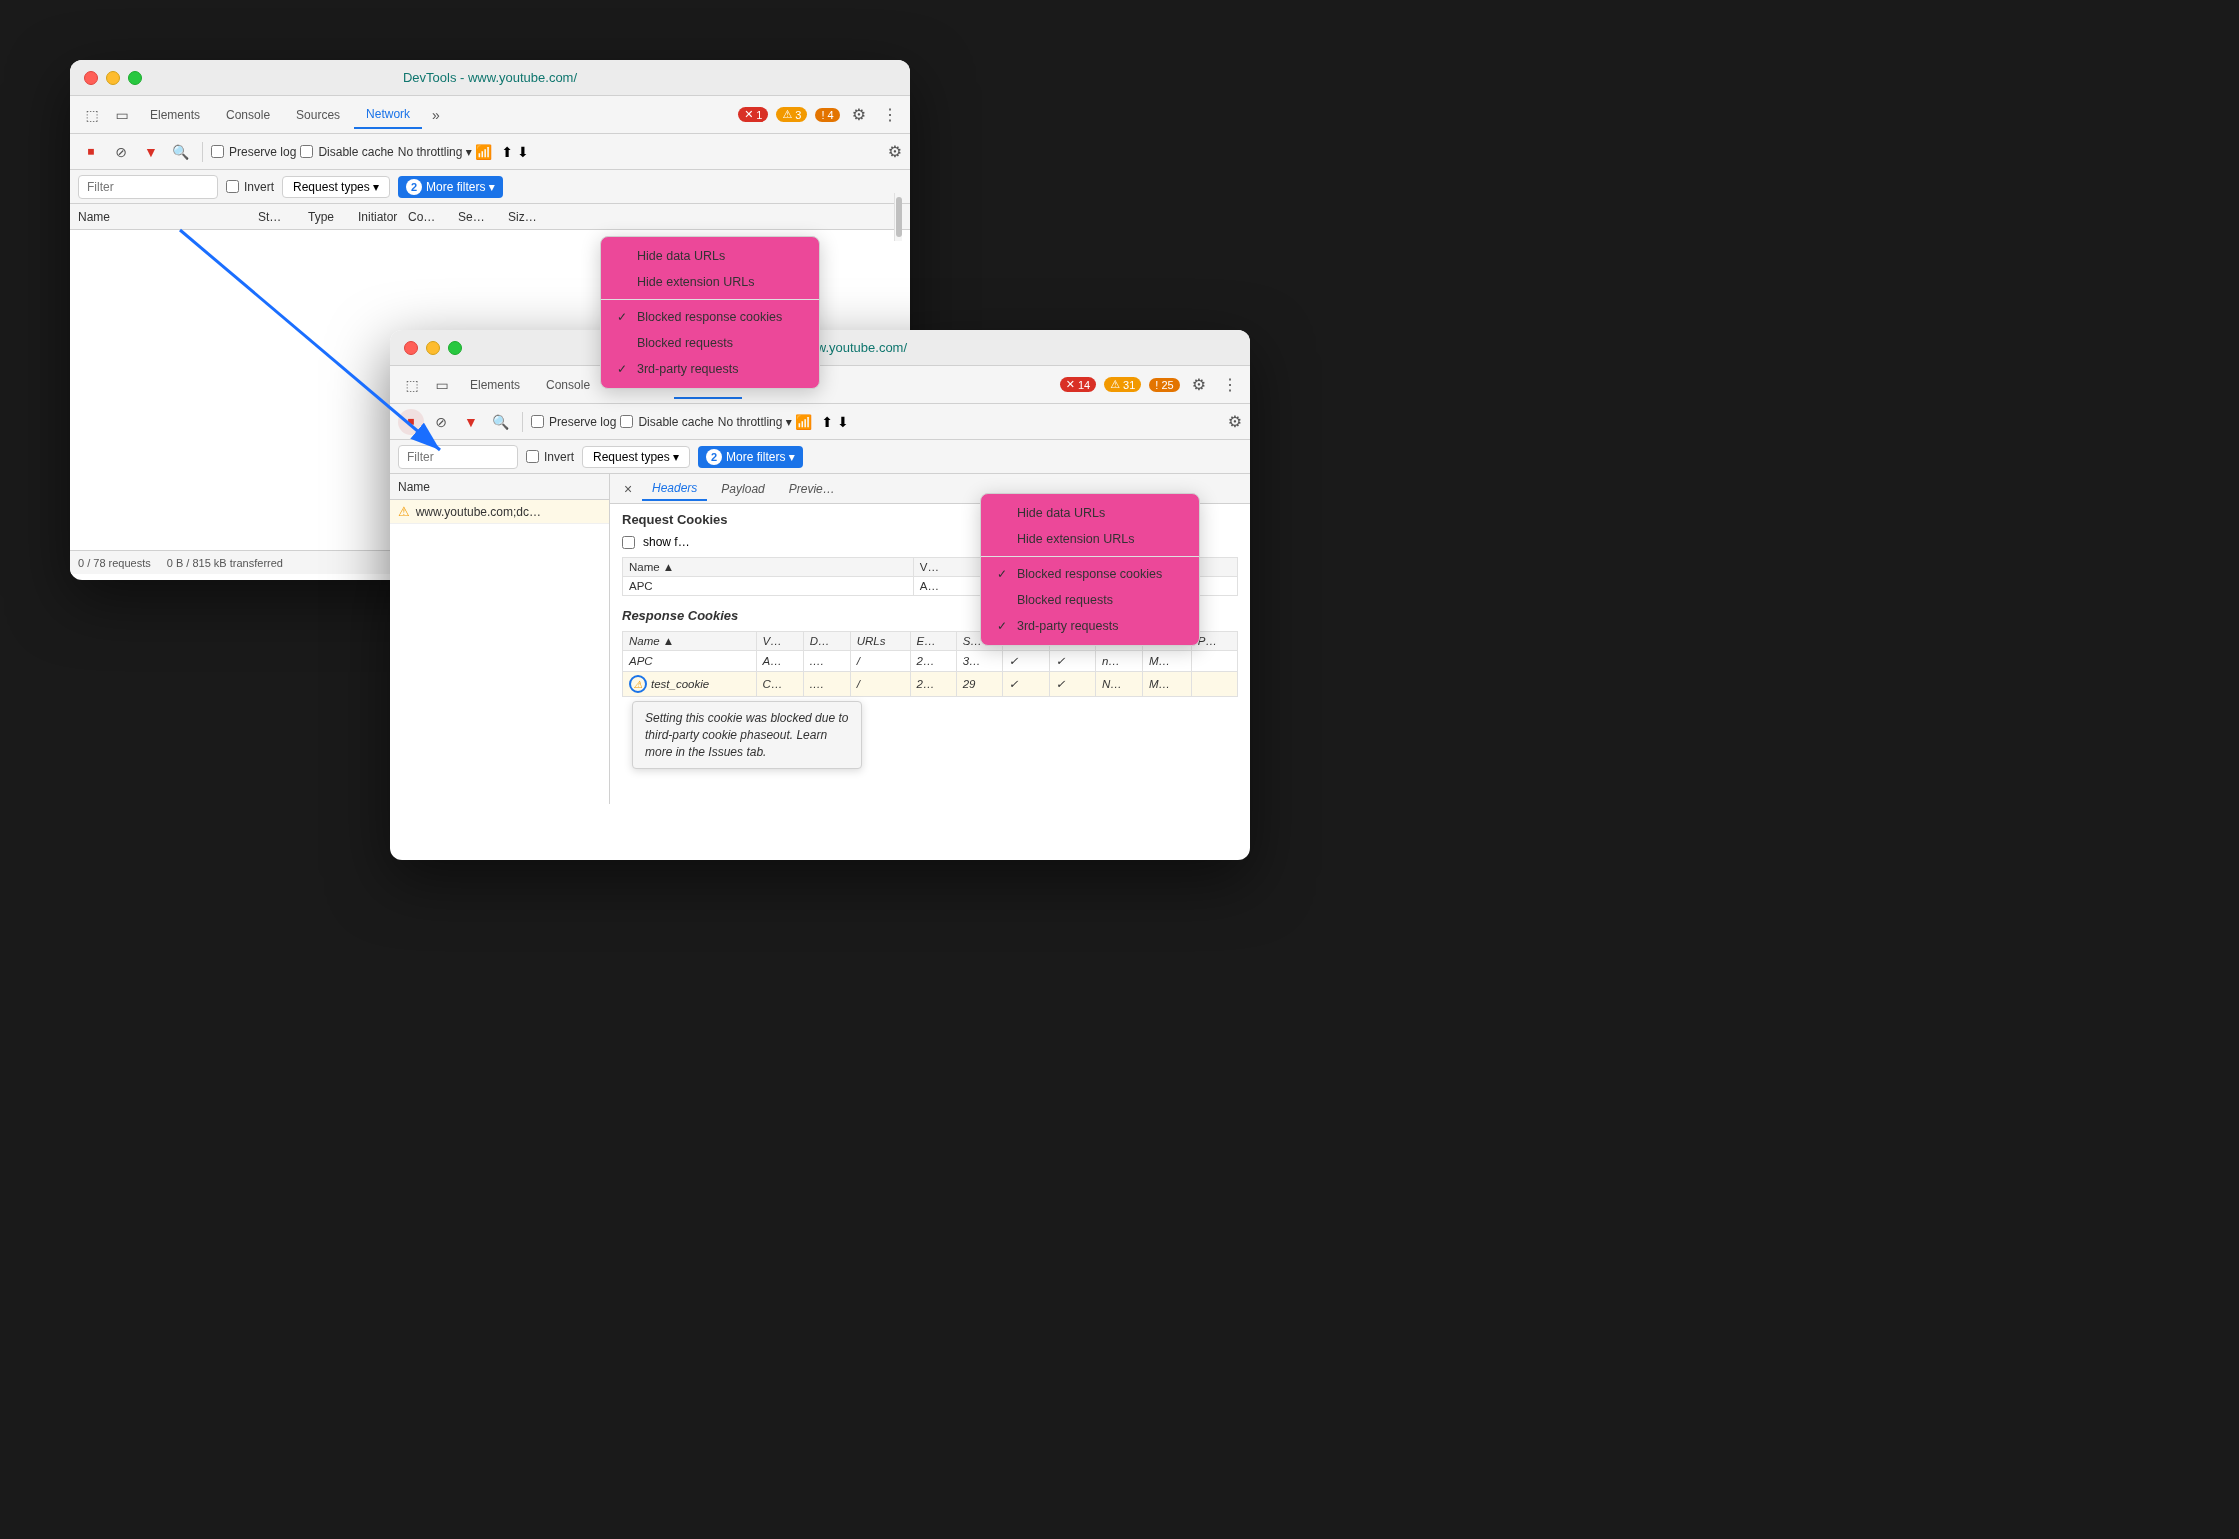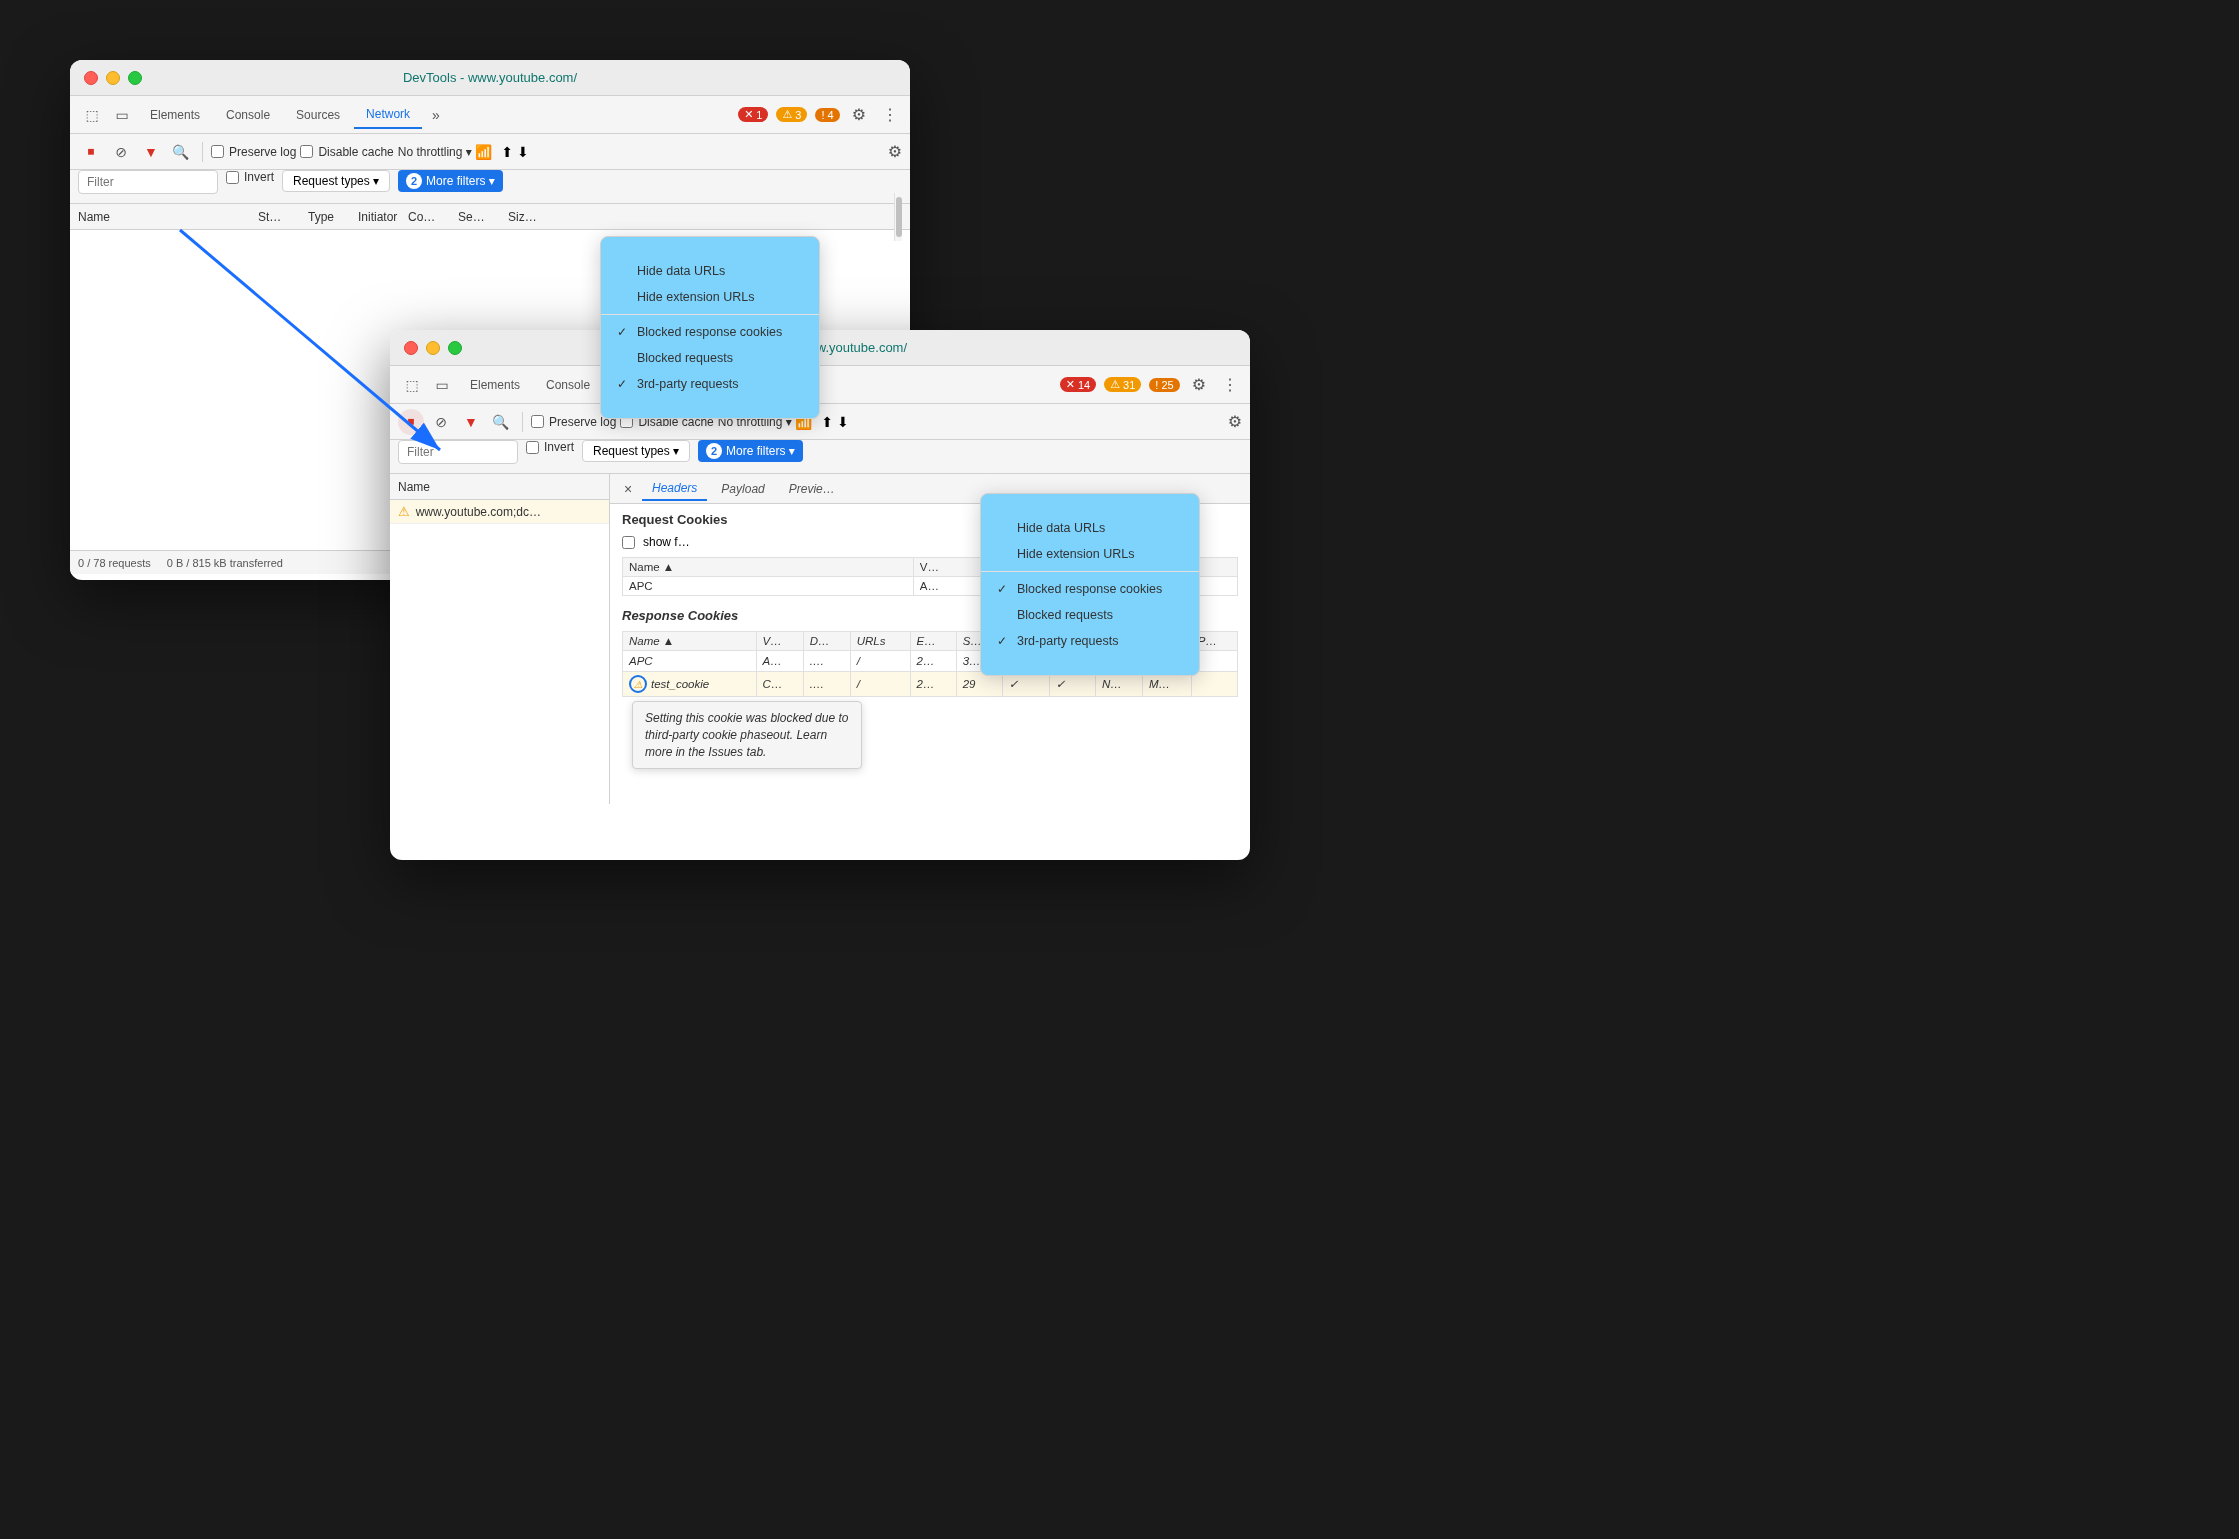--- a/index.html
+++ b/index.html
@@ -154,21 +154,21 @@
       font-size: 12px;
       color: #333;
       cursor: pointer;
       white-space: nowrap;
     }
     .checkbox-label input[type=checkbox] { cursor: pointer; }
 
     
     .filter-bar {
       display: flex;
-      align-items: flex-start;
+      align-items: center;
       background: #f5f5f5;
       border-bottom: 1px solid #d0d0d0;
       height: 34px;
       padding: 0 8px;
       gap: 8px;
     }
 
     .filter-input {
       border: 1px solid #d0d0d0;
       border-radius: 4px;
@@ -234,25 +234,25 @@
       align-items: center;
       padding: 0 8px;
       font-size: 11px;
       color: #555;
       gap: 16px;
     }
 
     
     .dropdown-menu {
       position: absolute;
-      background: #7dd3fc;
+      background: #ec4899;
       border: 1px solid #d0d0d0;
       border-radius: 8px;
       box-shadow: 0 4px 20px rgba(0,0,0,0.2);
-      padding: 21px 0;
+      padding: 6px 0;
       min-width: 220px;
       z-index: 100;
     }
 
     .dropdown-item {
       padding: 6px 16px;
       font-size: 12.5px;
       color: #333;
       cursor: pointer;
       display: flex;

